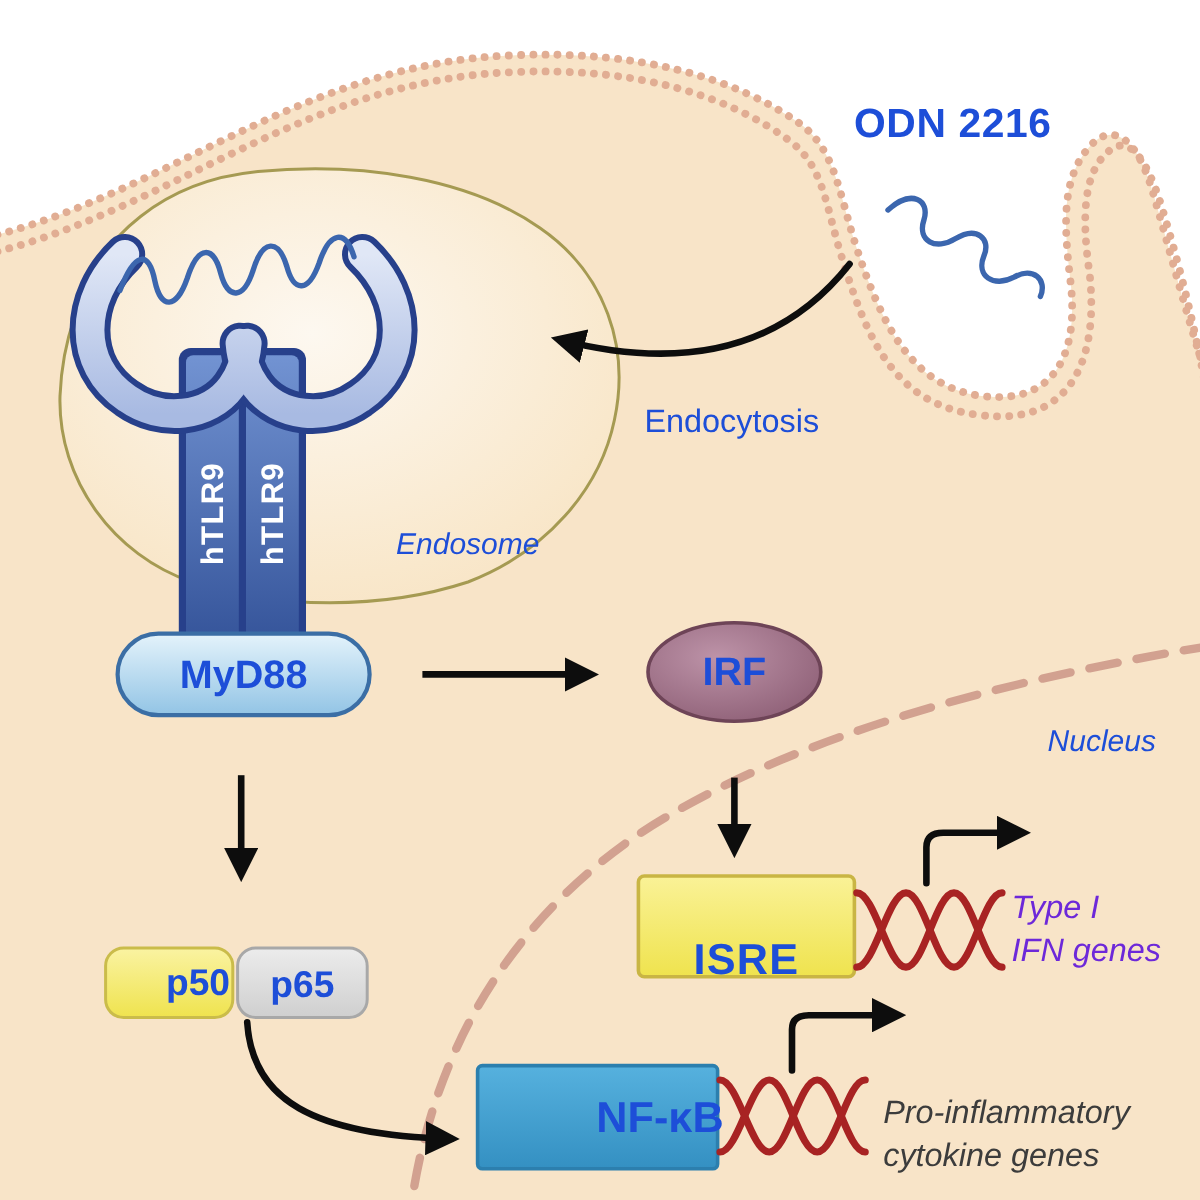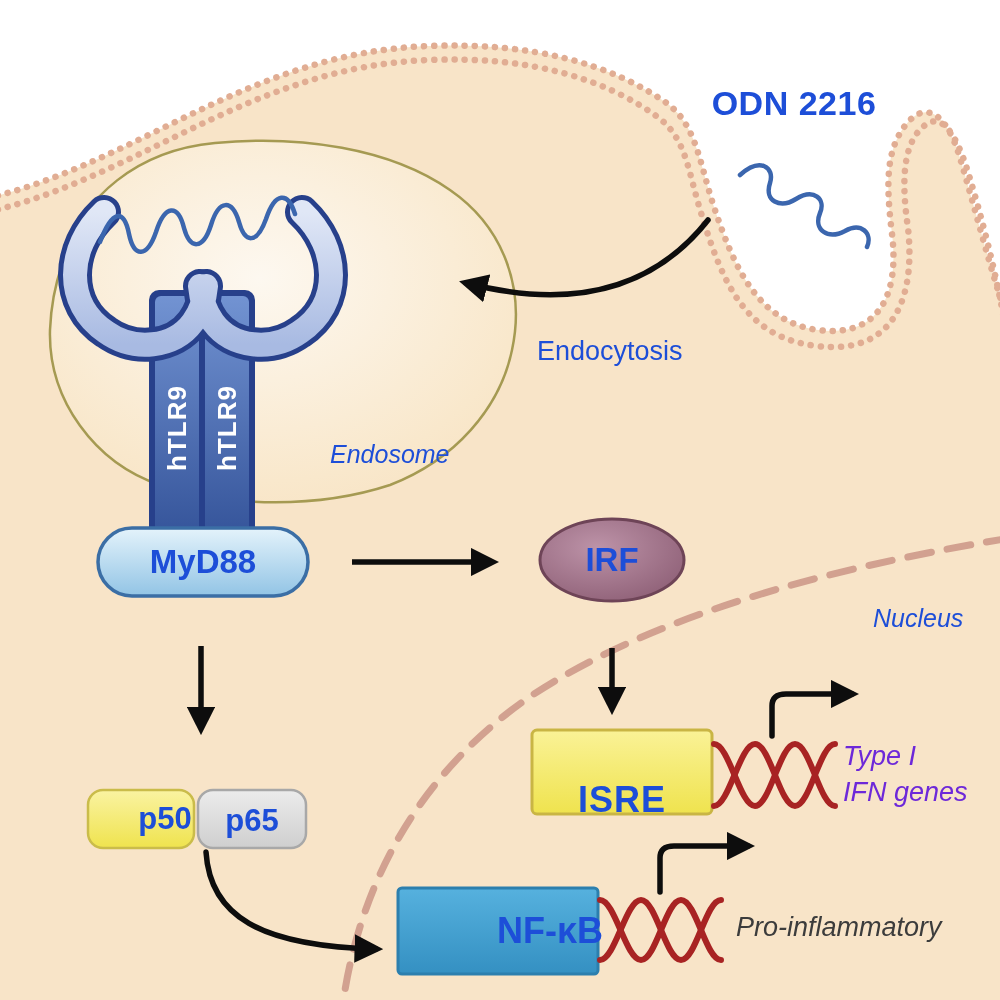--- a/index.html
+++ b/index.html
@@ -145,15 +145,16 @@
   <div class="lbl center-box nfkb-label">NF-κB</div>
   <div class="lbl center-box p50-label">p50</div>
   <div class="lbl center-box p65-label">p65</div>
 
   <div class="lbl type1-label">
     <div>Type I</div>
     <div>IFN genes</div>
   </div>
   <div class="lbl proinf-label">
     <div>Pro-inflammatory</div>
+    <div>cytokine genes</div>
   </div>
 
 </div>
 
 </body></html>

